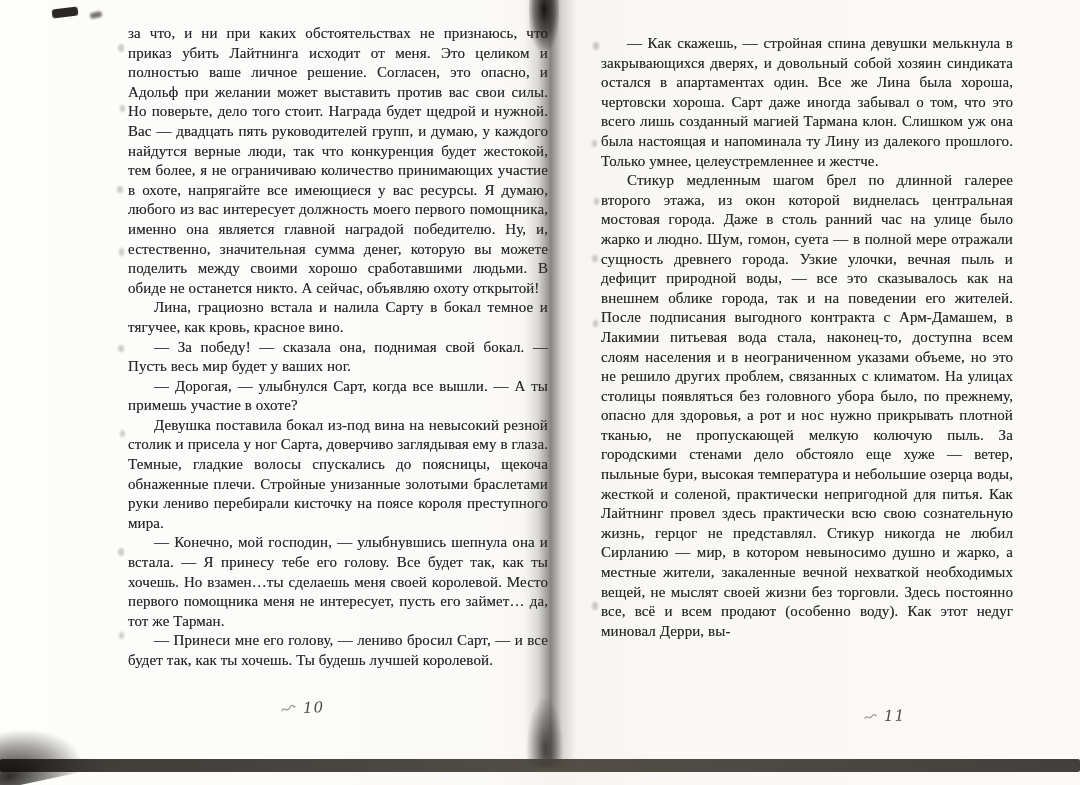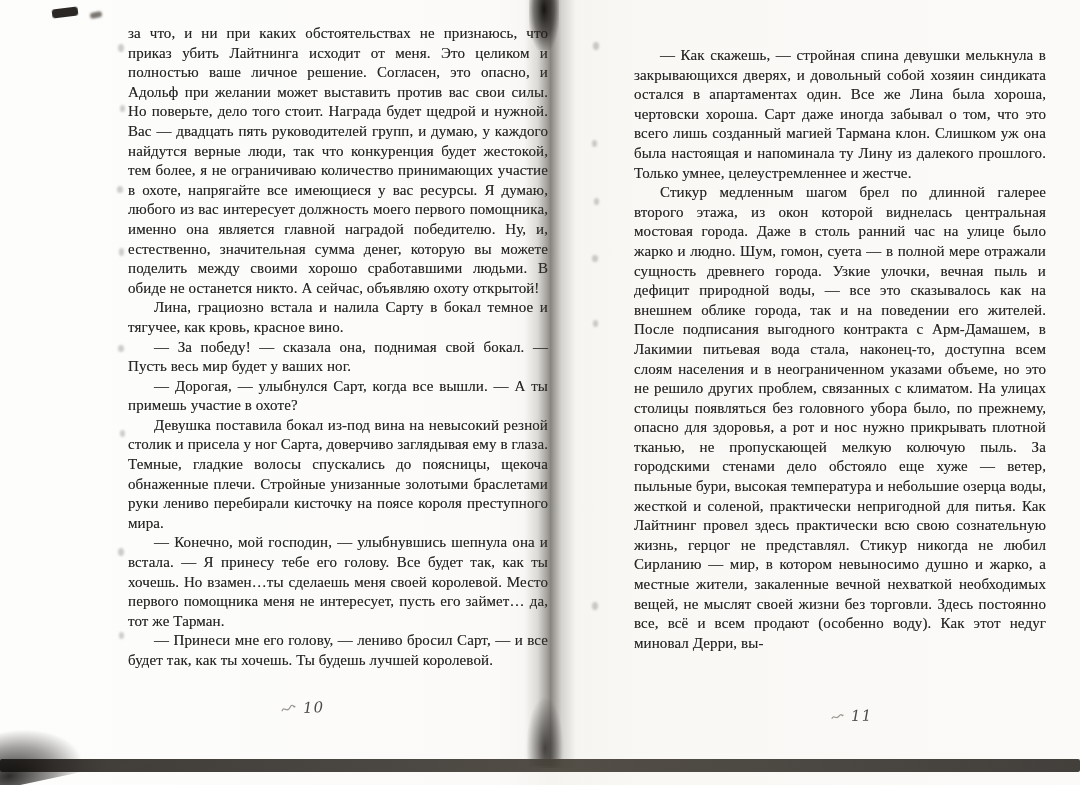--- a/index.html
+++ b/index.html
@@ -19,36 +19,36 @@
   .text-col {
     position:absolute;
     color:var(--ink, #262626);
     font-size:15px;
     line-height:19.6px;
     text-align:justify;
     letter-spacing:0.1px;
     text-shadow:0 0 0.5px rgba(60,58,55,0.55);
   }
   .col-left  { left:128px; top:24px; width:420px; }
-  .col-right { left:634px; top:34px; width:412px;margin-top:12px; }
+  .col-right { left:601px; top:34px; width:412px; }
   .para { text-indent:0; }
   .para.ind { text-indent:26px; }
 
   
   .pagenum {
     position:absolute;
     display:flex; align-items:center; gap:7px;
     font-family:"DejaVu Serif", serif;
     font-style:italic;
     font-size:15px;
     color:#4d4a46;
     letter-spacing:1px;
   }
   .pagenum-left  { left:281px; top:699px; transform:rotate(-2deg); }
-  .pagenum-right { left:831px; top:707px; transform:rotate(-1deg); }
+  .pagenum-right { left:864px; top:707px; transform:rotate(-1deg); }
   .squiggle svg { display:block; opacity:.65; }
 
   
   .gutter {
     position:absolute; left:524px; top:0; width:52px; height:768px;
     background:linear-gradient(90deg,
       rgba(80,74,66,0) 0%,
       rgba(80,74,66,0.16) 26%,
       rgba(52,48,42,0.45) 46%,
       rgba(46,42,37,0.55) 51%,

